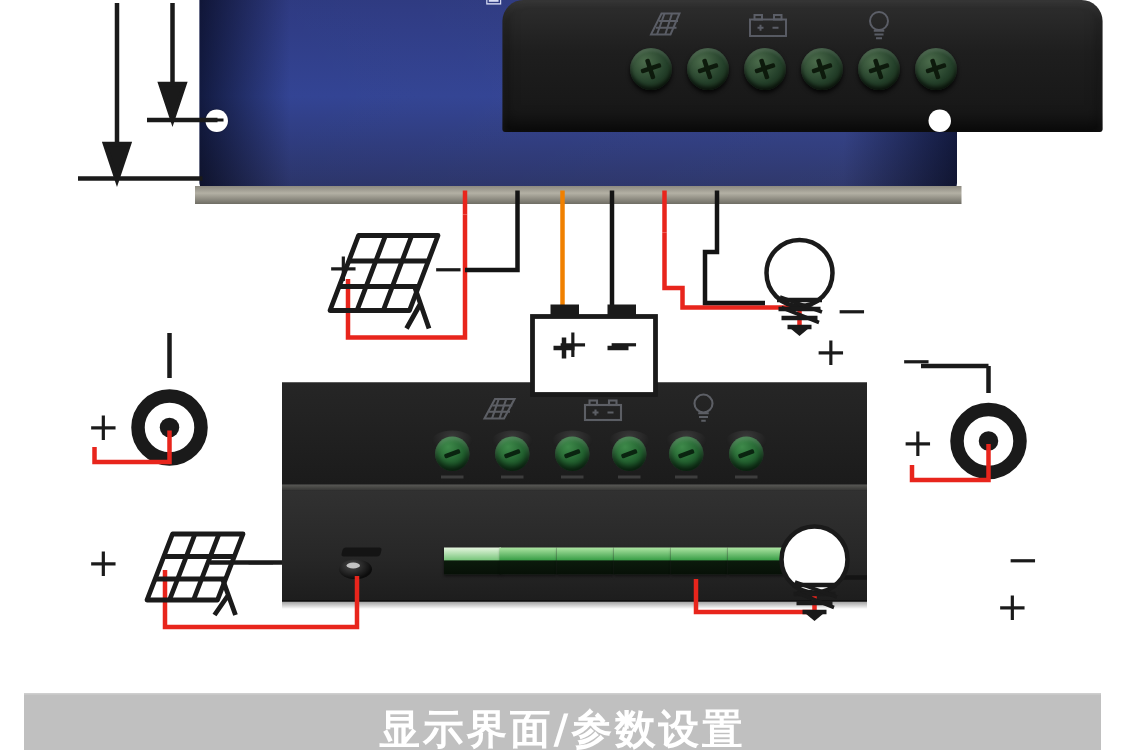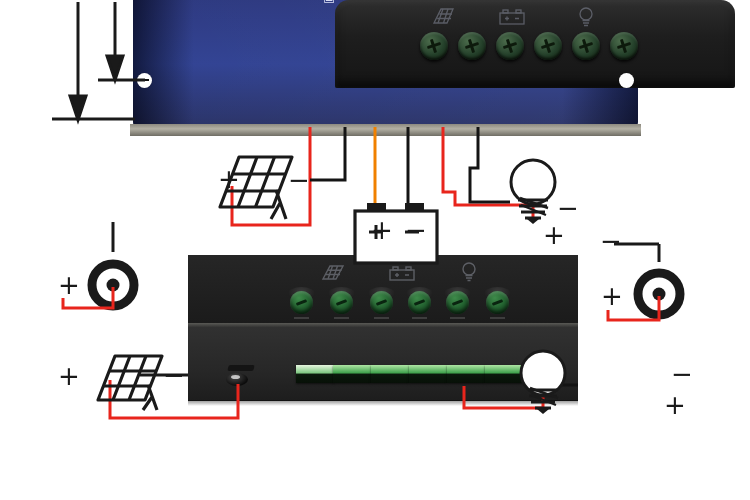--- a/index.html
+++ b/index.html
@@ -345,14 +345,18 @@
 
   <span class="sign" style="left:58px;top:272px;">+</span>
   <span class="sign" style="left:600px;top:228px;">−</span>
   <span class="sign" style="left:601px;top:283px;">+</span>
 
   <span class="sign" style="left:58px;top:363px;">+</span>
   <span class="sign" style="left:163px;top:362px;">−</span>
   <span class="sign" style="left:671px;top:361px;">−</span>
   <span class="sign" style="left:664px;top:392px;">+</span>
 
+  <div class="abs" id="caption-band">
+    <div class="band-top-line"></div>
+    <div id="caption-text">显示界面/参数设置</div>
+  </div>
 
 </div>
 
 </body></html>

